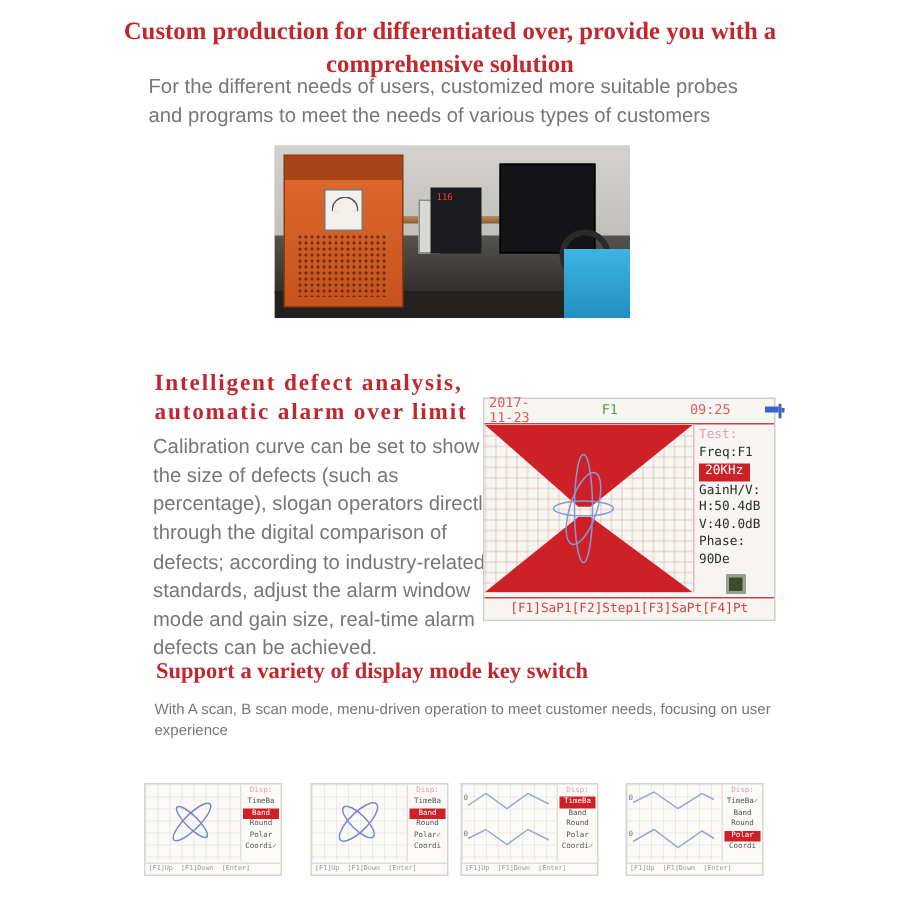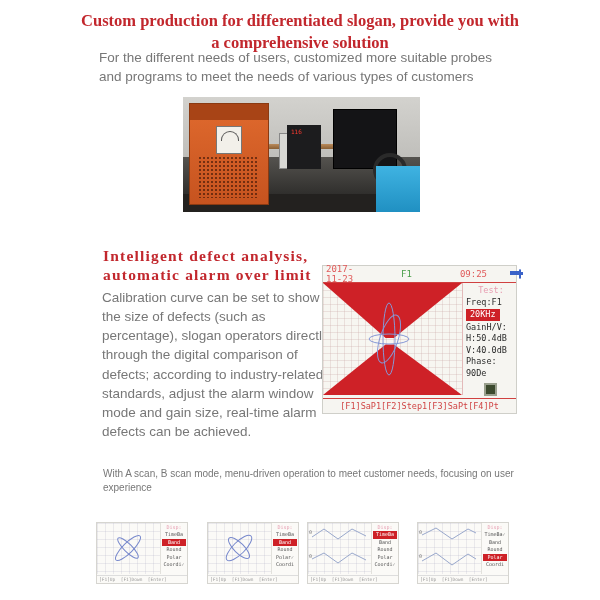--- a/index.html
+++ b/index.html
@@ -46,21 +46,21 @@
   #dev-plot{position:relative;width:139px;height:112px;background-color:#f7f6f1;
       background-image:linear-gradient(rgba(205,170,170,.30) 1px,transparent 1px),
                        linear-gradient(90deg,rgba(205,170,170,.30) 1px,transparent 1px);
       background-size:7px 7px;overflow:hidden;}
   .tri{position:absolute;left:0;width:100%;height:100%;background:#ce2127;}
   .tri.top{top:0;clip-path:polygon(0 0,100% 0,51% 49%,45% 49%);}
   .tri.bot{top:0;clip-path:polygon(0 100%,100% 100%,51% 55%,45% 55%);}
   #dev-curve{position:absolute;left:32px;top:10px;}
   #dev-panel{position:relative;flex:1;border-left:1px solid #e3b9b9;padding:2px 0 0 3px;box-sizing:border-box;
              font-size:8.5px;line-height:11.5px;color:#2b2b2b;}
-  #dev-panel .test{color:#e79cb0;text-align:center;}
+  #dev-panel .test{color:#e79cb0;}
   #dev-panel .hl{display:inline-block;background:#ce2127;color:#fff;padding:0 4px;margin:1px 0;}
   .sq-ind{width:9px;height:9px;background:#3c4a2e;border:2px solid #9aa08e;margin:4px 0 0 18px;}
   #dev-fkeys{position:absolute;left:0;bottom:0;width:100%;height:15px;border-top:1px solid #d04040;
              display:flex;align-items:center;justify-content:center;padding:0 2px;box-sizing:border-box;
              font-size:8.5px;color:#d04444;background:#f6f5f1;}
   
   #h3{position:absolute;left:104px;top:440px;font-size:15px;}
   #p3{position:absolute;left:103px;top:467px;width:430px;font-size:10px;line-height:1.42;color:#777;}
   
   .thumb{position:absolute;top:522px;width:90px;height:60px;background:#fbfaf7;border:1px solid #d6d5d0;
@@ -78,21 +78,21 @@
   .t-foot{position:absolute;left:0;bottom:0;width:100%;height:8px;border-top:1px solid #ddd;
           font-size:4.5px;line-height:8px;color:#999;white-space:pre;padding-left:2px;box-sizing:border-box;}
   .axis0{position:absolute;left:1px;font-size:5px;color:#777;}
 </style>
 </head>
 <body>
 
 <div id="stage">
 
   <div id="h1" class="h-red">
-    <span class="inner">Custom production for differentiated slogan, provide you with a comprehensive solution</span>
+    <span class="inner">Custom production for differentiated over, provide you with a comprehensive solution</span>
   </div>
   <div id="p1">For the different needs of users, customized more suitable probes and programs to meet the needs of various types of customers</div>
 
   <div id="photo">
     <div class="wall"></div>
     <div class="bench"></div>
     <div class="bench-front"></div>
     <div class="rod"></div>
     <div class="fixture"></div>
     <div class="blackbox1">
@@ -148,20 +148,21 @@
       </div>
     </div>
     <div id="dev-fkeys">
       <span>[F1]SaP1</span>
       <span>[F2]Step1</span>
       <span>[F3]SaPt</span>
       <span>[F4]Pt</span>
     </div>
   </div>
 
+  <div id="h3" class="h-red">Support a variety of display mode key switch</div>
   <div id="p3">With A scan, B scan mode, menu-driven operation to meet customer needs, focusing on user experience</div>
 
   <div class="thumb" style="left:96px">
     <div class="t-main">
       <div class="t-plot">
         <svg width="63" height="51" viewBox="0 0 63 51">
           <g fill="none" stroke="#7788cc" stroke-width="1">
             <ellipse cx="31" cy="25" rx="17" ry="5" transform="rotate(-45 31 25)"></ellipse>
             <ellipse cx="31" cy="25" rx="14" ry="4" transform="rotate(45 31 25)"></ellipse>
           </g>

